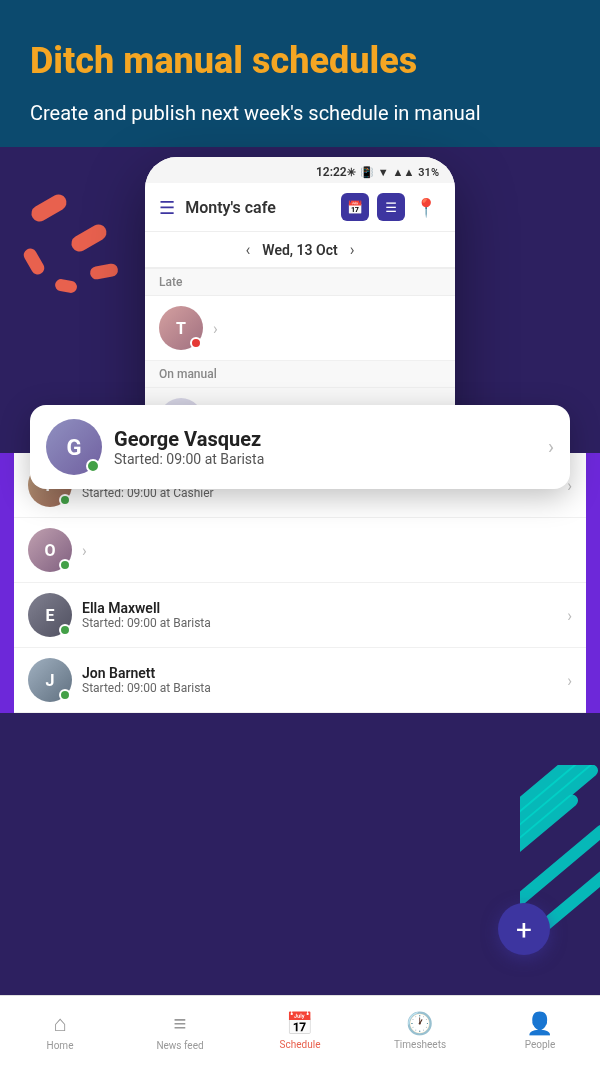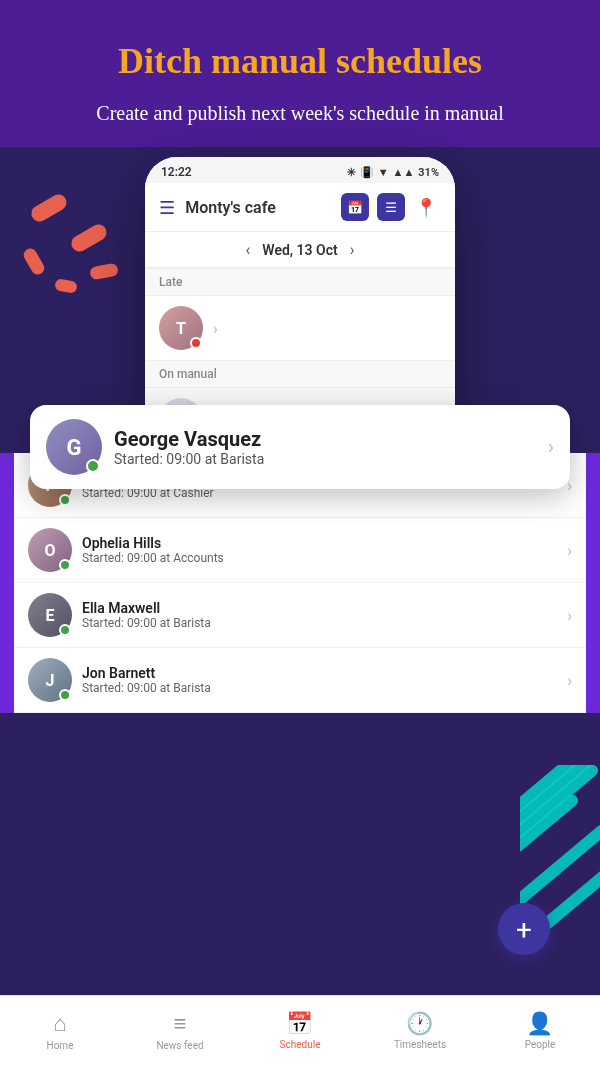--- a/index.html
+++ b/index.html
@@ -7,26 +7,24 @@
       width: 600px;
       height: 1065px;
       overflow: hidden;
       font-family: -apple-system, BlinkMacSystemFont, 'Segoe UI', Roboto, sans-serif;
       background-color: #2d2060;
       position: relative;
     }
 
     
     .hero {
-      background-color: #4c1d95;
+      background-color: #0c4a6e;
       padding: 40px 30px 20px 30px;
-      text-align: center;
       position: relative;
       z-index: 2;
-      font-family: Liberation Serif, serif;
     }
     .hero-title {
       color: #f5a623;
       font-size: 36px;
       font-weight: 800;
       line-height: 1.2;
       margin-bottom: 16px;
     }
     .hero-subtitle {
       color: #ffffff;
@@ -88,21 +86,21 @@
       box-shadow: 0 20px 60px rgba(0,0,0,0.4);
       overflow: hidden;
       position: relative;
       z-index: 3;
     }
 
     
     .status-bar {
       background: #f5f5f5;
       display: flex;
-      justify-content: space-between;
+      justify-content: flex-end;
       align-items: center;
       padding: 8px 16px 4px 16px;
       font-size: 12px;
       font-weight: 600;
       color: #333;
     }
     .status-icons {
       display: flex;
       align-items: center;
       gap: 4px;
@@ -484,24 +482,20 @@
       <div class="item-sub">Started: 09:00 at Cashier</div>
     </div>
     <span class="chevron">›</span>
   </div>
 
   <div class="list-item" style="background:#fff; margin: 0 14px 0 14px; border-bottom: 1px solid #f0f0f0;">
     <div class="avatar-wrap">
       <div class="avatar av-ophelia">O</div>
       <div class="avatar-dot dot-green"></div>
     </div>
-    <div class="item-info">
-      <div class="item-name">Ophelia Hills</div>
-      <div class="item-sub">Started: 09:00 at Accounts</div>
-    </div>
     <span class="chevron">›</span>
   </div>
 
   <div class="list-item" style="background:#fff; margin: 0 14px 0 14px; border-bottom: 1px solid #f0f0f0;">
     <div class="avatar-wrap">
       <div class="avatar av-ella">E</div>
       <div class="avatar-dot dot-green"></div>
     </div>
     <div class="item-info">
       <div class="item-name">Ella Maxwell</div>

